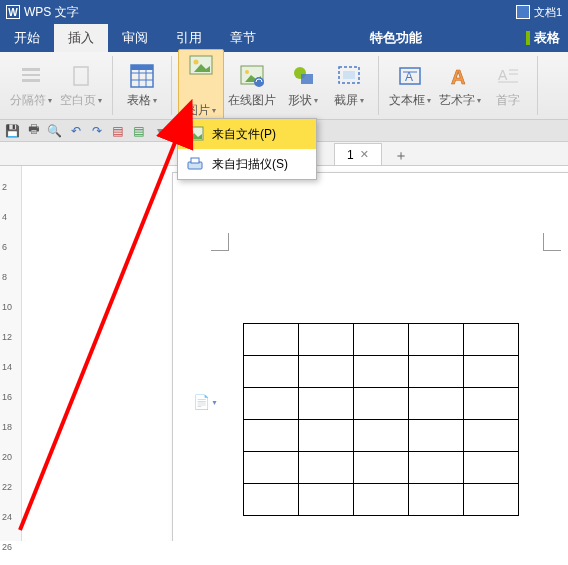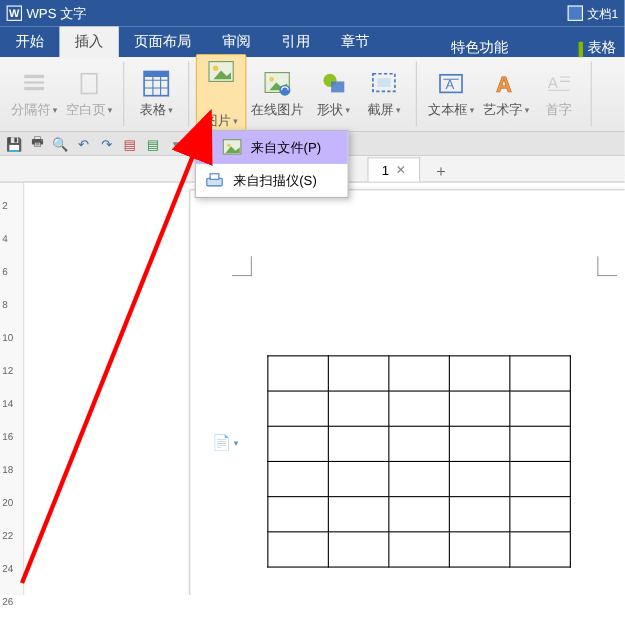--- a/index.html
+++ b/index.html
@@ -5,21 +5,21 @@
   * { box-sizing: border-box; margin: 0; padding: 0; font-family: "Microsoft YaHei", sans-serif; }
   body { width: 568px; height: 565px; overflow: hidden; background: #fff; position: relative; }
   .titlebar { height: 24px; background: #2b579a; color: #fff; font-size: 12px; display: flex; align-items: center; padding: 0 6px; justify-content: space-between; }
   .title-left { display: flex; align-items: center; gap: 4px; }
   .wps-icon { width: 14px; height: 14px; border: 1px solid #fff; display: inline-flex; align-items: center; justify-content: center; font-size: 10px; font-weight: bold; }
   .title-right { display: flex; align-items: center; gap: 4px; font-size: 11px; }
   .doc-icon { width: 14px; height: 14px; background: #4a7bc8; border: 1px solid #fff; }
   .menubar { height: 28px; background: #2b579a; display: flex; align-items: stretch; font-size: 13px; color: #fff; }
   .menu-item { padding: 0 14px; display: flex; align-items: center; cursor: pointer; }
   .menu-item.active { background: #f1f1f1; color: #444; }
-  .feature-tab { margin-left: auto; display: flex; align-items: flex-end; gap: 4px; padding: 0 8px; }
+  .feature-tab { margin-left: auto; display: flex; align-items: center; gap: 4px; padding: 0 8px; font-weight: bold; }
   .green-bar { width: 4px; height: 14px; background: #7fba00; }
   .ribbon { height: 68px; background: linear-gradient(#f5f5f5, #e9e9e9); border-bottom: 1px solid #ccc; display: flex; align-items: stretch; padding: 4px 0; font-size: 12px; color: #555; }
   .ribbon-group { display: flex; align-items: center; border-right: 1px solid #d0d0d0; padding: 0 6px; }
   .ribbon-btn { display: flex; flex-direction: column; align-items: center; justify-content: center; padding: 2px 4px; cursor: pointer; border-radius: 2px; min-width: 46px; }
   .ribbon-btn.active { background: #fde3a7; border: 1px solid #e5b84e; gap: 20px; }
   .ribbon-btn.disabled { color: #aaa; }
   .ribbon-icon { width: 28px; height: 28px; display: flex; align-items: center; justify-content: center; margin-bottom: 2px; }
   .ribbon-label { font-size: 12px; white-space: nowrap; display: flex; align-items: center; gap: 2px; }
   .dd-arrow { font-size: 8px; color: #777; }
   .qat { height: 22px; background: #e4e4e4; border-bottom: 1px solid #ccc; display: flex; align-items: center; padding: 0 4px; gap: 3px; }
@@ -36,21 +36,21 @@
   .htick { position: absolute; top: 2px; }
   .page { position: absolute; left: 150px; top: 30px; width: 420px; height: 420px; background: #fff; border: 1px solid #ccc; box-shadow: 2px 2px 6px rgba(0,0,0,0.1); }
   .corner-mark { position: absolute; width: 18px; height: 18px; }
   .corner-tl { top: 60px; left: 38px; border-right: 1px solid #999; border-bottom: 1px solid #999; }
   .corner-tr { top: 60px; right: 30px; border-left: 1px solid #999; border-bottom: 1px solid #999; }
   .doc-table { position: absolute; top: 150px; left: 70px; border-collapse: collapse; }
   .doc-table td { border: 1px solid #000; width: 55px; height: 32px; }
   .paste-icon { position: absolute; top: 220px; left: 20px; width: 16px; height: 18px; color:#6a8fc7; font-size:14px; display:flex; align-items:center; gap:2px; }
   .dropdown { position: absolute; top: 118px; left: 177px; width: 140px; background: #fff; border: 1px solid #b5b5b5; box-shadow: 2px 2px 6px rgba(0,0,0,0.25); font-size: 12px; z-index: 50; }
   .dropdown-item { display: flex; align-items: center; gap: 8px; padding: 6px 8px; cursor: pointer; }
-  .dropdown-item.hover { background: #c4b5fd; justify-content: center; }
+  .dropdown-item.hover { background: #fde047; }
   .dditem-icon { width: 18px; height: 18px; display:flex; align-items:center; justify-content:center; }
   
   .arrow-svg { position: absolute; top: 0; left: 0; pointer-events: none; z-index: 100; }
   
   svg { display: block; }
 </style>
 </head>
 <body>
 
 <div class="titlebar">
@@ -60,21 +60,20 @@
   </div>
   <div class="title-right">
     <span class="doc-icon"></span>
     <span>文档1</span>
   </div>
 </div>
 
 <div class="menubar">
   <div class="menu-item">开始</div>
   <div class="menu-item active">插入</div>
-  <div class="menu-item">页面布局</div>
   <div class="menu-item">审阅</div>
   <div class="menu-item">引用</div>
   <div class="menu-item">章节</div>
   <div class="feature-tab">
     <span>特色功能</span>
   </div>
   <div class="feature-tab" style="padding-left:4px;">
     <span class="green-bar"></span>
     <span>表格</span>
   </div>

